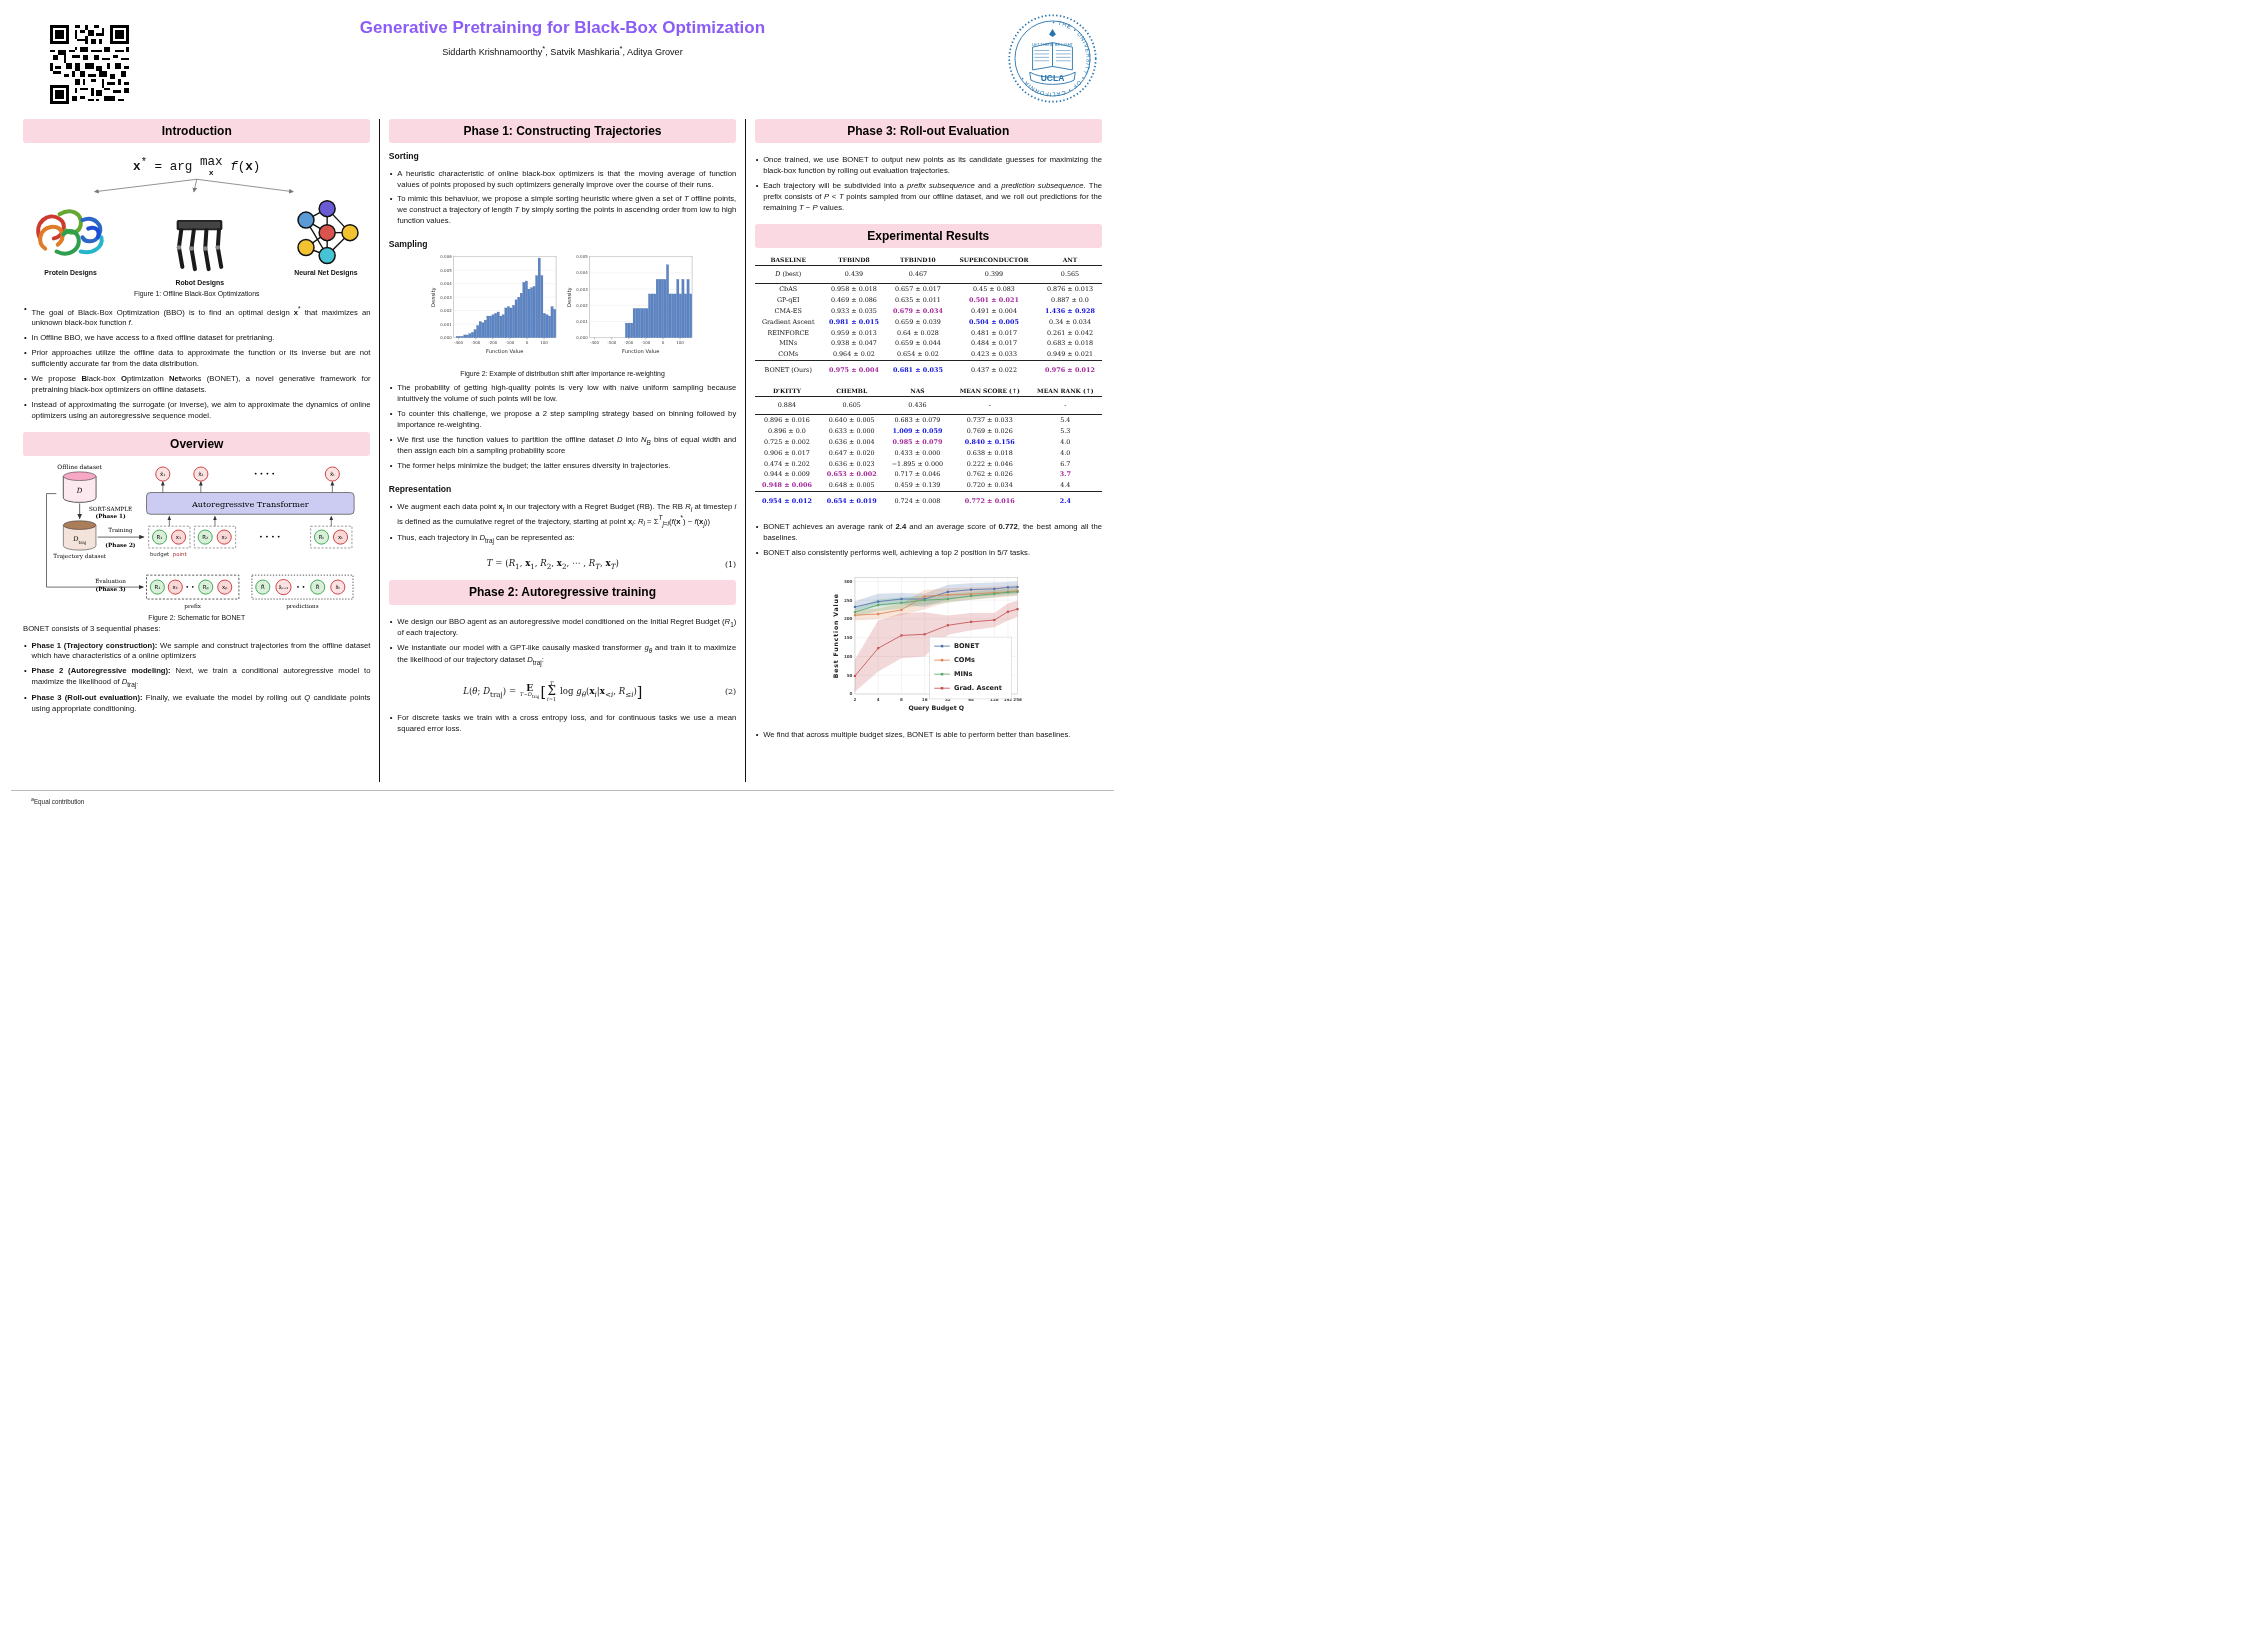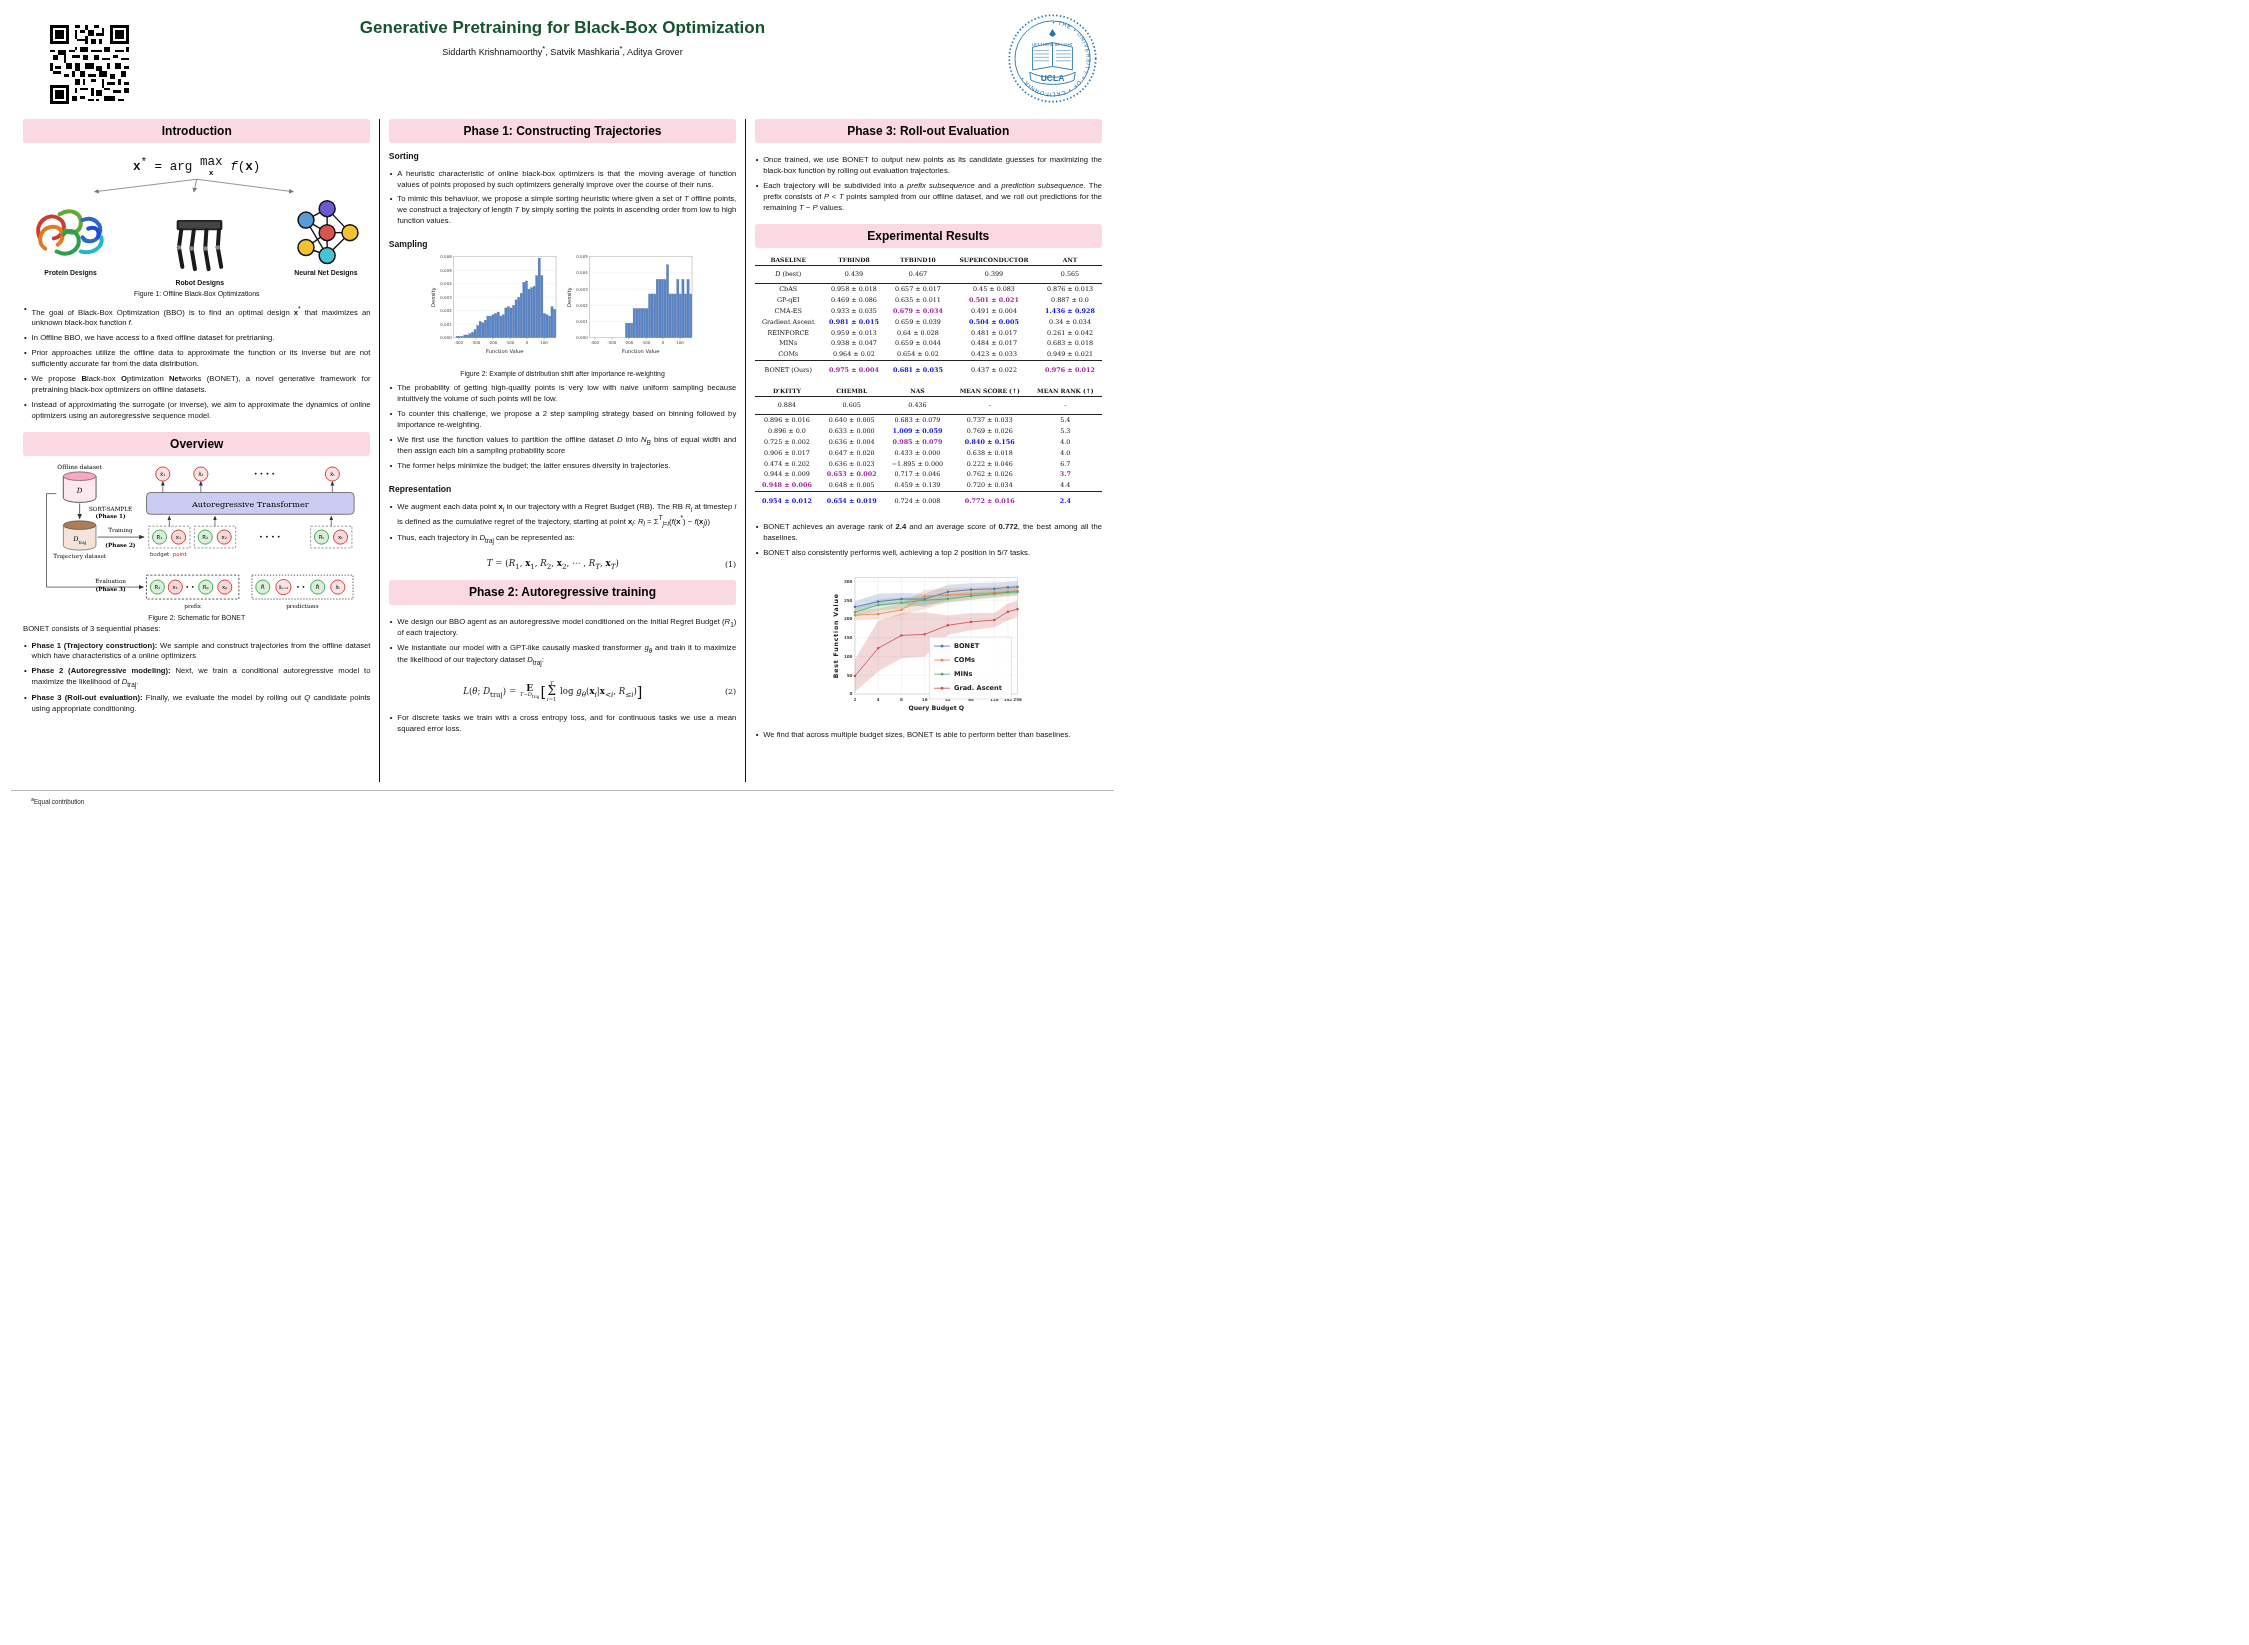--- a/index.html
+++ b/index.html
@@ -1,19 +1,19 @@
 <!DOCTYPE html>
 <html style="font-size:9.1px"><head>
 <meta charset="utf-8">
 <style>
   html,body{margin:0;padding:0;background:#ffffff;}
   .poster{position:relative;width:1125px;height:823px;background:#fff;font-family:"Liberation Sans",sans-serif;color:#111;overflow:hidden;}
   
   header{position:absolute;top:10.3px;left:171px;right:171px;text-align:center;}
-  h1{margin:8px 0 5.7px 0;font-size:17px;font-weight:bold;color:#14532d;}
+  h1{margin:8px 0 5.7px 0;font-size:17px;font-weight:bold;color:#8b5cf6;}
   .authors{font-size:9.1px;color:#111;}
   .qr{position:absolute;top:25px;left:50px;width:79px;height:79px;}
   .seal{position:absolute;top:12.6px;right:27.4px;width:91px;height:91px;}
   
   .cols{position:absolute;top:119px;left:23px;right:23px;bottom:41px;display:flex;gap:8.6px;}
   .col{flex:1 1 0;display:flex;flex-direction:column;min-width:0;}
   .vline{width:1.1px;background:#111;flex:0 0 1.1px;}
   .shead{background:#fbd9e2;border-radius:3px;padding:5.1px 3.4px;text-align:center;font-size:12px;font-weight:bold;color:#000;margin-bottom:5.7px;}
   .bullets{list-style:none;margin:2.3px 0 5.7px 0;padding:0;}
   .bullets li{position:relative;padding-left:8.6px;margin:4px 0;font-size:7.7px;line-height:1.42;text-align:justify;}

